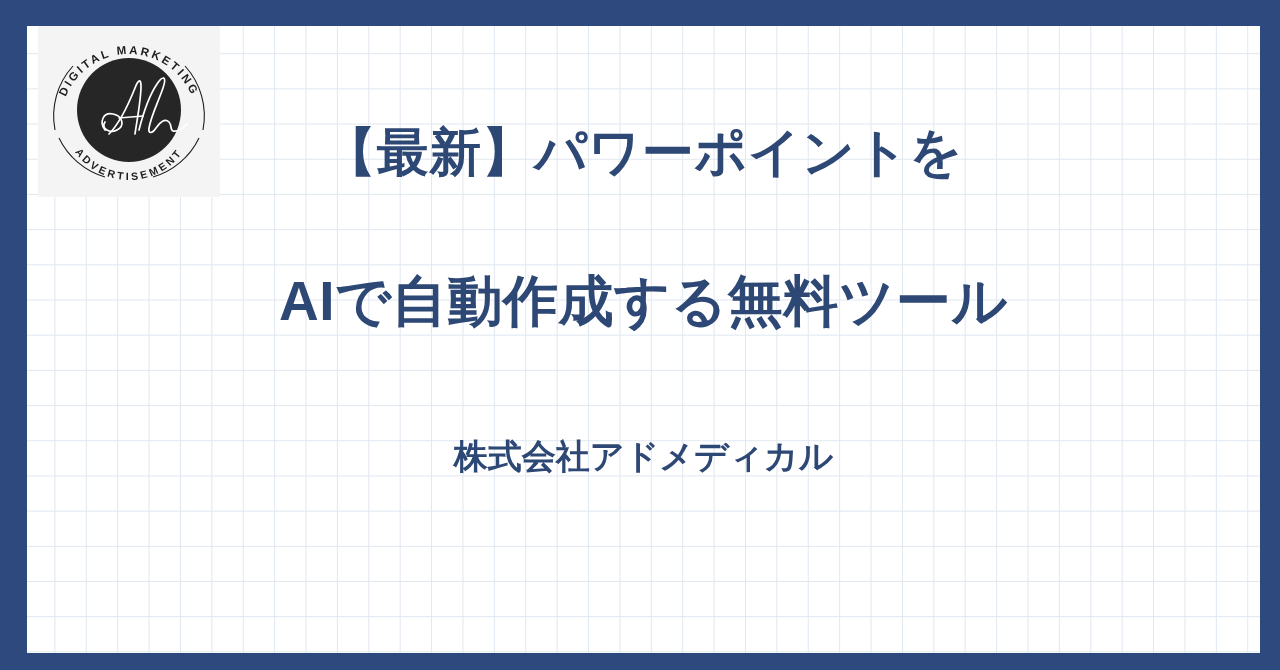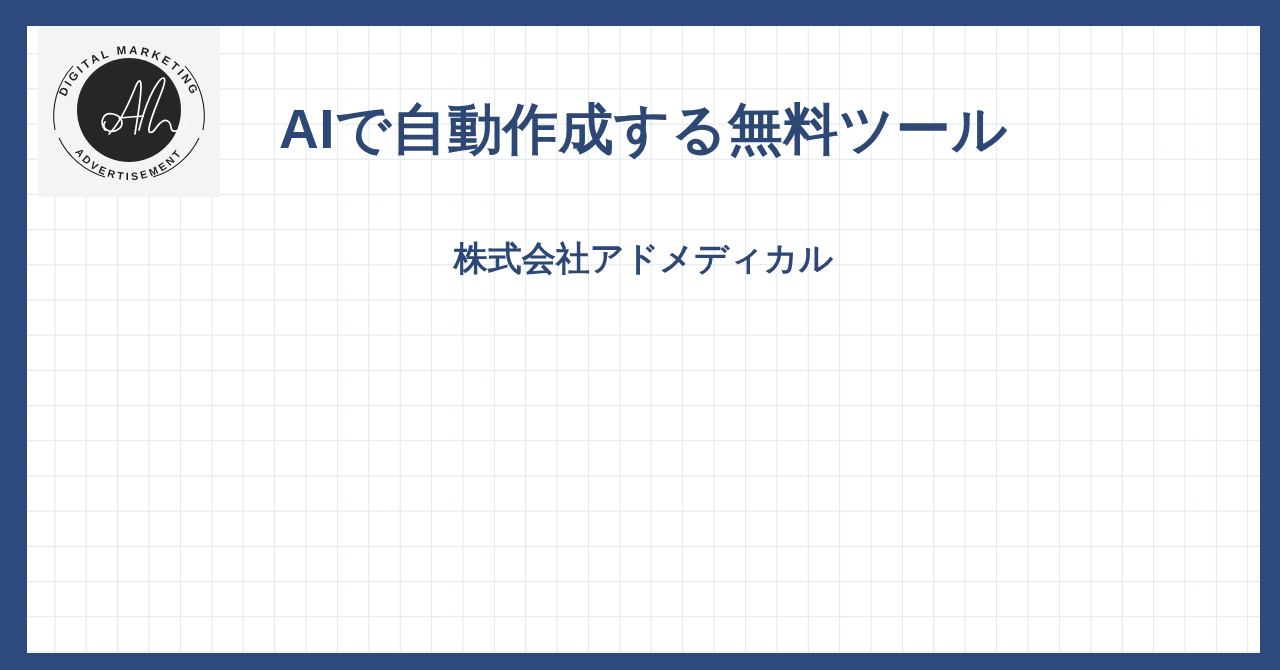--- a/index.html
+++ b/index.html
@@ -66,31 +66,31 @@
     width: 100%;
     text-align: center;
     color: #2E4875;
     font-weight: 700;
     letter-spacing: 0.01em;
     line-height: 1;
     white-space: nowrap;
   }
 
   .line1 { margin-top: 100px; font-size: 52px; }
-  .line2 { margin-top: 76px;  font-size: 55px; }
+  .line2 { margin-top: 96px;  font-size: 55px; }
   .line3 { margin-top: 76px;  font-size: 60px; }
 
   .company {
     width: 100%;
     text-align: center;
     color: #2E4875;
     font-weight: 700;
     font-size: 34px;
     line-height: 1;
-    margin-top: 84px;
+    margin-top: 110px;
     white-space: nowrap;
   }
 </style>
 </head>
 <body>
 
 <div class="slide">
 
   <div class="paper"></div>
 
@@ -118,17 +118,18 @@
       <text font-family="'Liberation Sans', sans-serif" font-size="11.5" letter-spacing="2.6" fill="#1d1d1d" font-weight="600">
         <textPath href="#arcTop" startOffset="50%" text-anchor="middle">DIGITAL MARKETING</textPath>
       </text>
       <text font-family="'Liberation Sans', sans-serif" font-size="10.5" letter-spacing="2.8" fill="#1d1d1d" font-weight="600">
         <textPath href="#arcBottom" startOffset="50%" text-anchor="middle">ADVERTISEMENT</textPath>
       </text>
     </svg>
   </div>
 
   <div class="content">
+    <div class="headline line1">【最新】パワーポイントを</div>
     <div class="headline line2">AIで自動作成する無料ツール</div>
     <div class="company">株式会社アドメディカル</div>
   </div>
 
 </div>
 
 </body></html>

